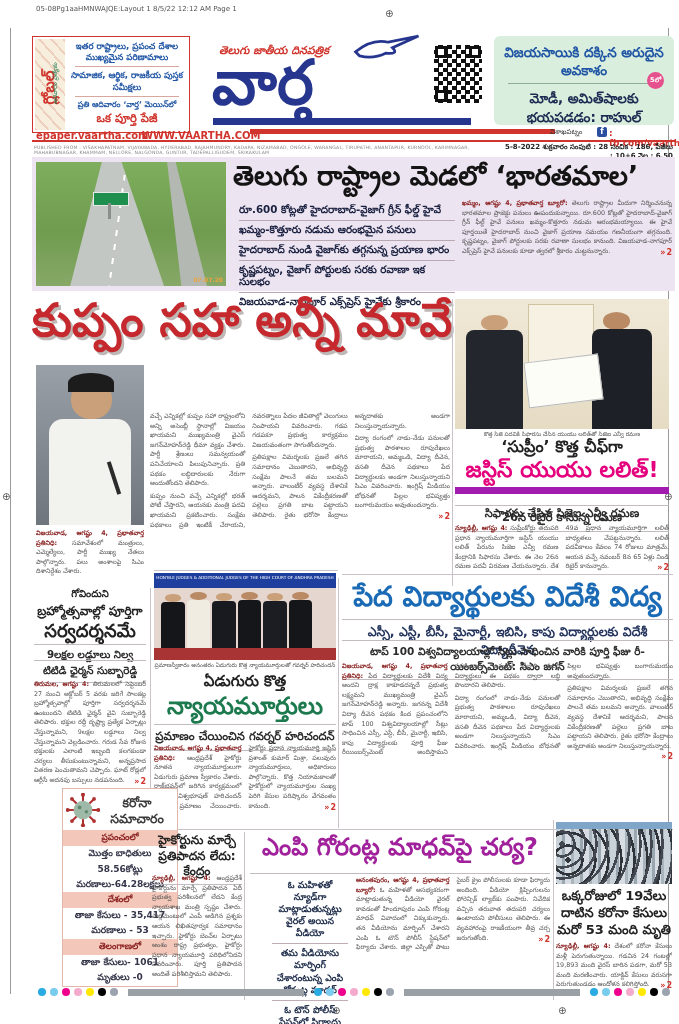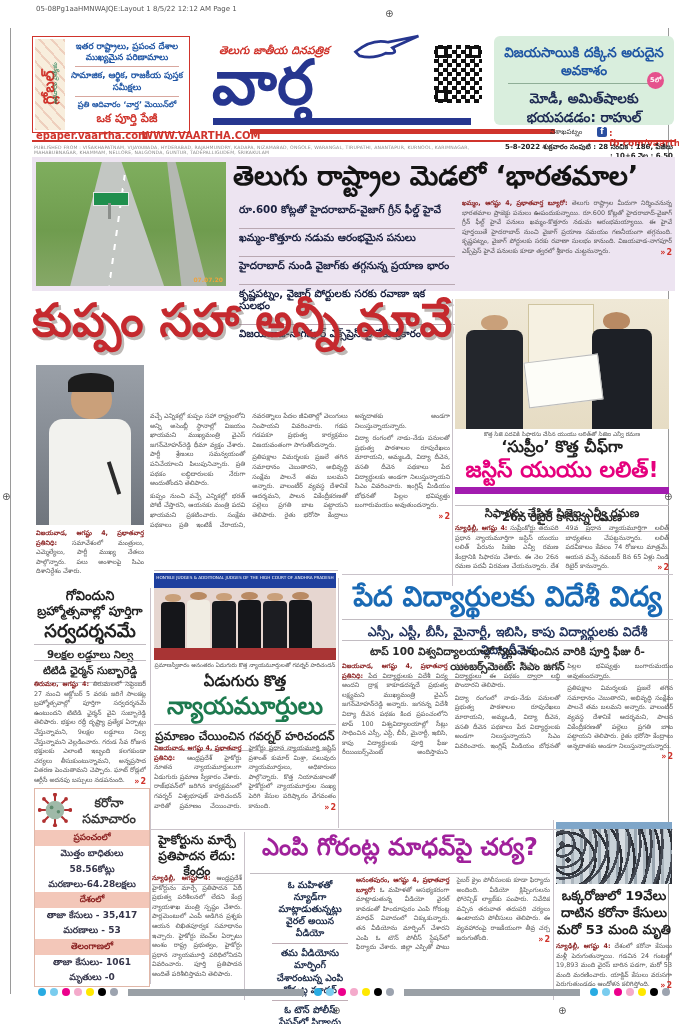--- a/index.html
+++ b/index.html
@@ -39,39 +39,39 @@
   .city{font-size:7px;color:#333;}
   .pub-line{font-size:4.6px;color:#888;letter-spacing:.2px;}
   .date-line{font-size:7px;font-weight:bold;color:#222;text-align:right;}
   
   .lavender{background:#ede4f1;}
   .headline-black{color:#141414;font-weight:800;font-size:27px;line-height:1.1;}
   .main-headline{color:#c5292e;font-weight:800;font-size:46px;line-height:1.05;white-space:nowrap;
     text-shadow:2.5px 2.5px 0 rgba(125,115,110,.5);}
   .deck{color:#1b2a5e;font-weight:bold;font-size:14.5px;line-height:1.55;text-align:center;}
   .deck .b{color:#d0342c;}
-  .point{font-size:10.3px;font-weight:bold;color:#19203f;padding:2px 0 12px;border-bottom:1px solid #b9a8b2;line-height:1.25;}
+  .point{font-size:10.3px;font-weight:bold;color:#19203f;padding:2px 0 4px;border-bottom:1px solid #b9a8b2;line-height:1.25;}
   .small-body{font-size:6.4px;line-height:1.5;color:#555;text-align:justify;overflow:hidden;}
   .small-body p{margin:0 0 3px;}
   .dateline{font-weight:bold;color:#8a2020;}
   .jump{color:#d0342c;font-weight:bold;font-size:8px;float:right;}
   .jump::before{content:"\00BB";margin-right:1px;}
   .caption{font-size:5.8px;color:#555;line-height:1.3;}
   .cols2{column-count:2;column-gap:7px;}
   .cols3{column-count:3;column-gap:7px;}
   .hairline-h{position:absolute;height:1px;background:#c9c2c9;}
   .hairline-v{position:absolute;width:1px;background:#c9c2c9;}
   .kicker{font-weight:800;color:#222;}
   .magenta{color:#e5007d;}
   .greenhl{color:#1d7a4f;}
   .bluehl{color:#1a6ab5;}
   .purplehl{color:#a0219b;}
   .subline{font-weight:bold;color:#2b2b2b;text-align:center;}
   
-  .corona-box{border:1px solid #e0b7a8;background:#fff;}
+  .corona-box{border:1px solid #e0b7a8;background:#fff;margin-left:28px;}
   .cb-title{font-size:12.5px;font-weight:800;color:#3a3a3a;line-height:1.25;text-align:center;}
   .cb-band{background:#f3c7b9;color:#8a2020;font-weight:bold;font-size:8.8px;text-align:center;padding:2px 0;}
   .cb-line{font-size:9px;font-weight:bold;color:#35354a;text-align:center;line-height:1.7;}
   
   .photo{overflow:hidden;position:absolute;}
   .stamp{position:absolute;right:3px;bottom:3px;color:#f0a43c;font-size:6px;font-weight:bold;}
   
   .reg-strip{position:absolute;display:flex;align-items:center;}
   .reg-dot{width:8px;height:8px;border-radius:50%;display:inline-block;margin:0 2px;flex:none;}
   .reg-bar{height:7px;background:#9aa0a6;flex:1;margin:0 8px;}
@@ -203,21 +203,21 @@
        <span>సుప్రీంకోర్టు తదుపరి ప్రధాన న్యాయమూర్తిగా జస్టిస్ యుయు లలిత్ పేరును సిజెఐ ఎన్వీ రమణ కేంద్రానికి సిఫారసు చేశారు. ఈ నెల 26న రమణ పదవీ విరమణ చేయనున్నారు. దేశ 49వ ప్రధాన న్యాయమూర్తిగా లలిత్ బాధ్యతలు చేపట్టనున్నారు. లలిత్ పదవీకాలం కేవలం 74 రోజులు మాత్రమే. ఆయన వచ్చే నవంబర్ 8న 65 ఏళ్లు నిండి రిటైర్ కానున్నారు.</span>
        <span class="jump">2</span></p>
   </div>
   <div class="hairline-v" style="left:452px;top:299px;height:287px;"></div>
 
   <div class="hairline-v" style="left:150px;top:588px;height:396px;"></div>
   <div class="hairline-v" style="left:338px;top:578px;height:250px;"></div>
   <div class="hairline-h" style="left:154px;top:570px;width:184px;"></div>
   <div class="hairline-h" style="left:342px;top:574px;width:331px;"></div>
 
-  <div class="abs kicker ctr" style="left:34px;top:588px;width:112px;font-size:13px;">గోవిందుని</div>
+  <div class="abs kicker ctr" style="left:34px;top:588px;width:112px;font-size:10px;">గోవిందుని</div>
   <div class="abs kicker ctr" style="left:34px;top:604px;width:112px;font-size:12px;">బ్రహ్మోత్సవాల్లో పూర్తిగా</div>
   <div class="abs kicker ctr" style="left:34px;top:620px;width:112px;font-size:18px;">సర్వదర్శనమే</div>
   <div class="abs subline" style="left:34px;top:644px;width:112px;font-size:10.3px;border-top:1px solid #c2bcc2;padding-top:3px;">9లక్షల లడ్డూలు నిల్వ</div>
   <div class="abs subline" style="left:34px;top:660px;width:112px;font-size:10.3px;border-top:1px solid #c2bcc2;padding:3px 0;border-bottom:1px solid #c2bcc2;">టిటిడి ఛైర్మన్ సుబ్బారెడ్డి</div>
   <div class="abs small-body" style="left:34px;top:680px;width:112px;height:104px;">
     <p><span class="dateline">తిరుమల, ఆగష్టు 4:</span>
        <span>తిరుమలలో సెప్టెంబర్ 27 నుంచి అక్టోబర్ 5 వరకు జరిగే సాలకట్ల బ్రహ్మోత్సవాల్లో పూర్తిగా సర్వదర్శనమే ఉంటుందని టిటిడి ఛైర్మన్ వైవి సుబ్బారెడ్డి తెలిపారు. భక్తుల రద్దీ దృష్ట్యా ప్రత్యేక ఏర్పాట్లు చేస్తున్నామని, 9లక్షల లడ్డూలు నిల్వ చేస్తున్నామని వెల్లడించారు. గరుడ సేవ రోజున భక్తులకు ఎలాంటి ఇబ్బంది కలగకుండా చర్యలు తీసుకుంటున్నామని, అన్నప్రసాద వితరణ పెంచుతామని చెప్పారు. ఘాట్ రోడ్లలో ఆర్టీసీ అదనపు బస్సులు నడపనుంది.</span>
        <span class="jump">2</span></p>
   </div>
 

